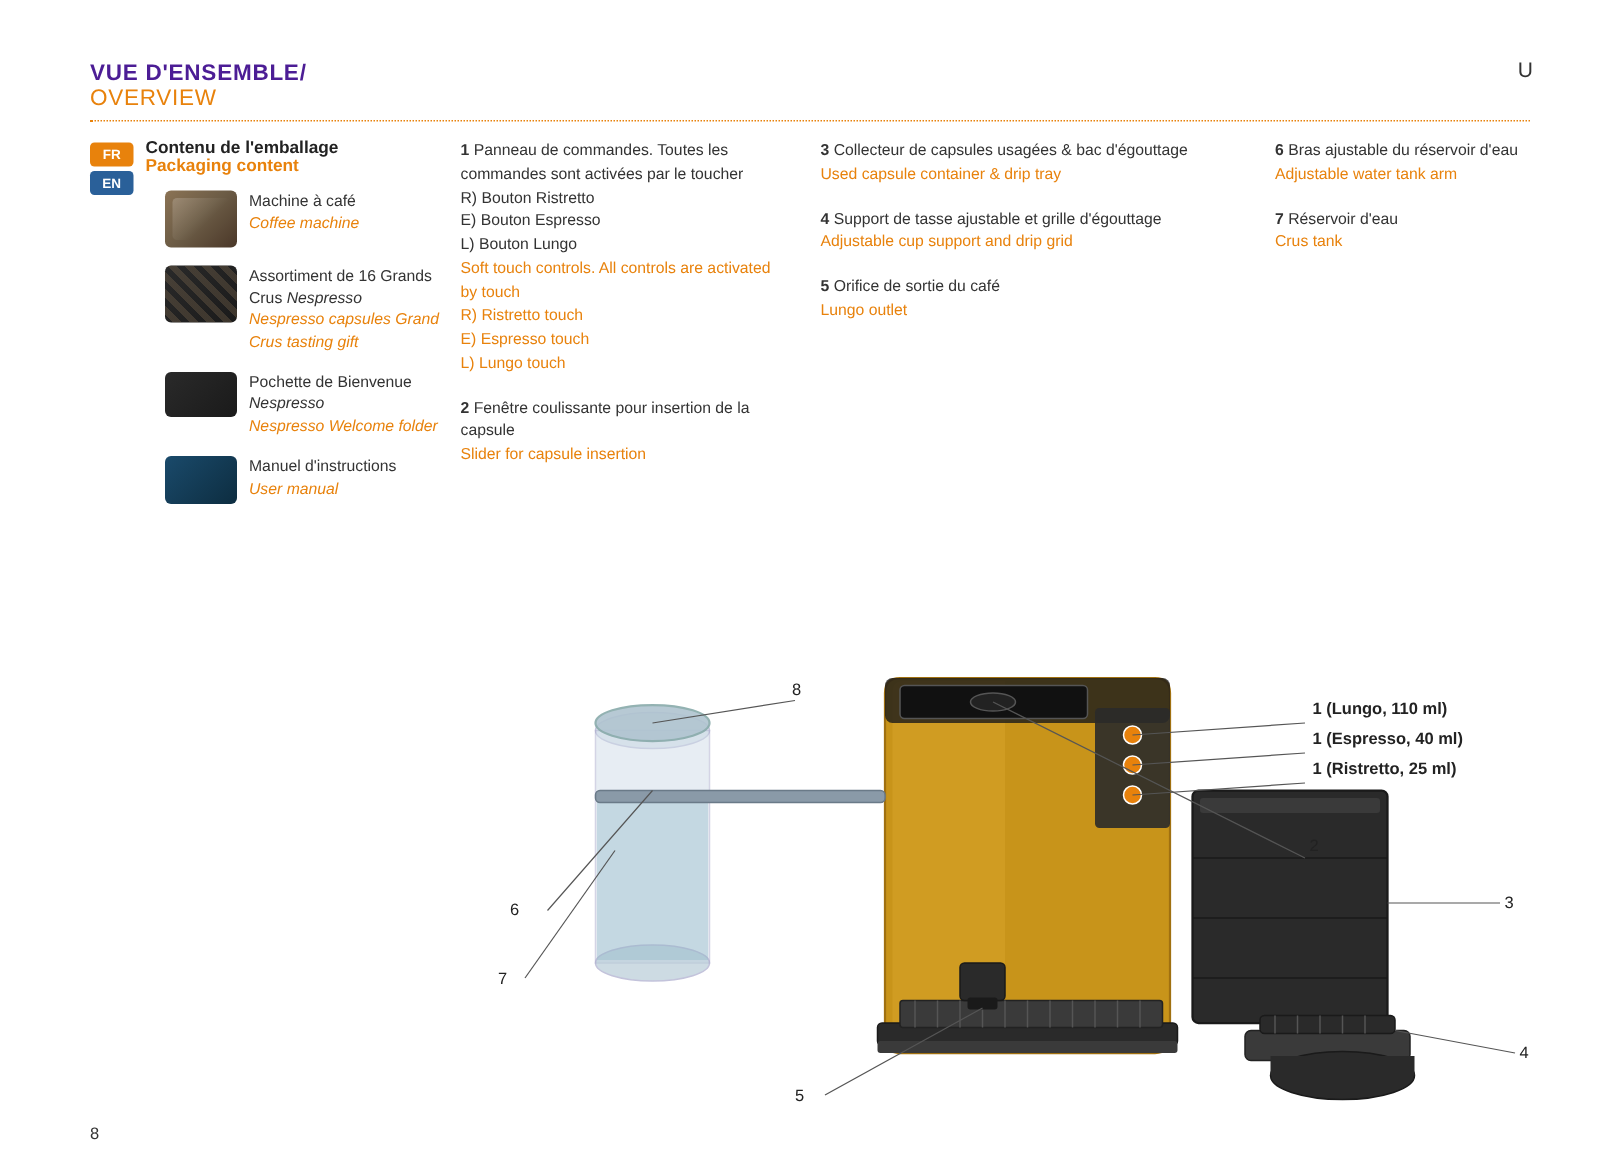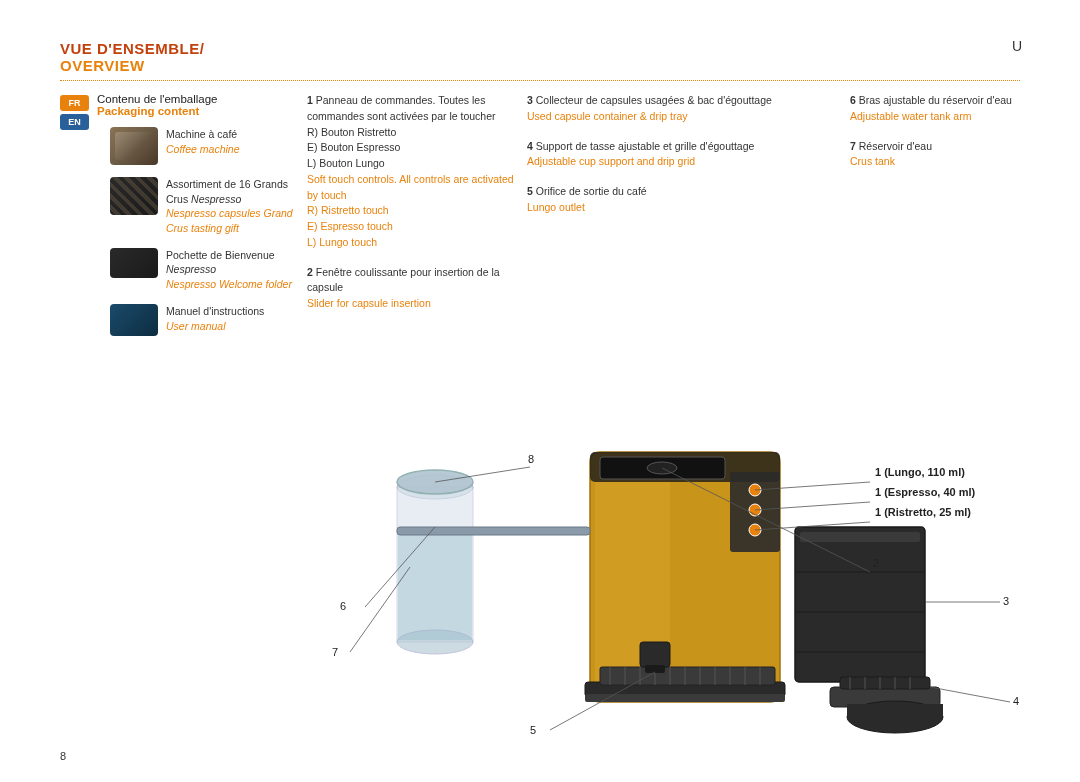--- a/index.html
+++ b/index.html
@@ -21,26 +21,26 @@
       position: relative;
     }
 
     
     .header {
       margin-bottom: 12px;
     }
     .header-title-fr {
       font-size: 15px;
       font-weight: bold;
-      color: #c2410c;
+      color: #4c1d95;
       letter-spacing: 0.5px;
     }
     .header-title-en {
       font-size: 15px;
-      font-weight: bold;
+      font-weight: normal;
       color: #e8820c;
       letter-spacing: 0.5px;
     }
     .header-divider {
       border: none;
       border-top: 1.5px dotted #e8820c;
       margin-top: 6px;
       width: 100%;
     }
 
@@ -60,21 +60,21 @@
       margin-top: 10px;
     }
 
     
     .left-col {
       width: 200px;
       flex-shrink: 0;
     }
 
     .section-title-fr {
-      font-weight: normal;
+      font-weight: bold;
       font-size: 11.5px;
       color: #222;
     }
     .section-title-en {
       font-weight: bold;
       font-size: 11.5px;
       color: #e8820c;
       margin-bottom: 10px;
     }
 
@@ -150,20 +150,21 @@
     .right-cols {
       flex: 1;
       padding-left: 10px;
       font-size: 10.5px;
       line-height: 1.5;
     }
 
     .right-top {
       display: flex;
       gap: 20px;
+      margin-left: 20px;
     }
 
     .right-col-1 {
       flex: 1;
     }
     .right-col-2 {
       width: 170px;
     }
 
     

